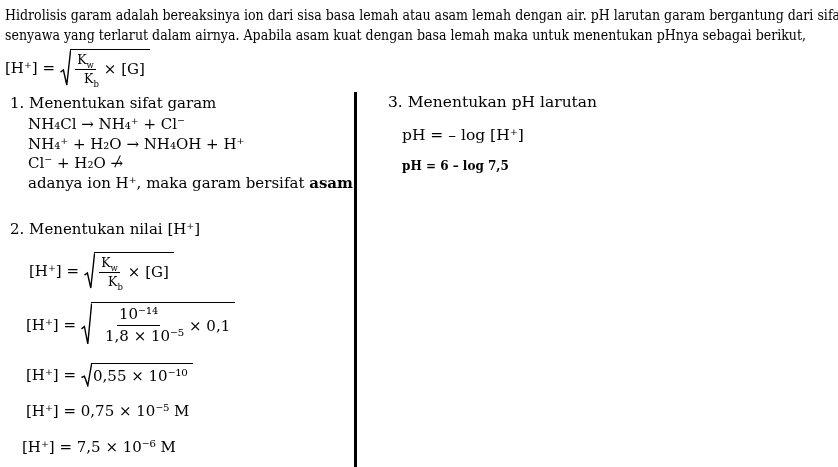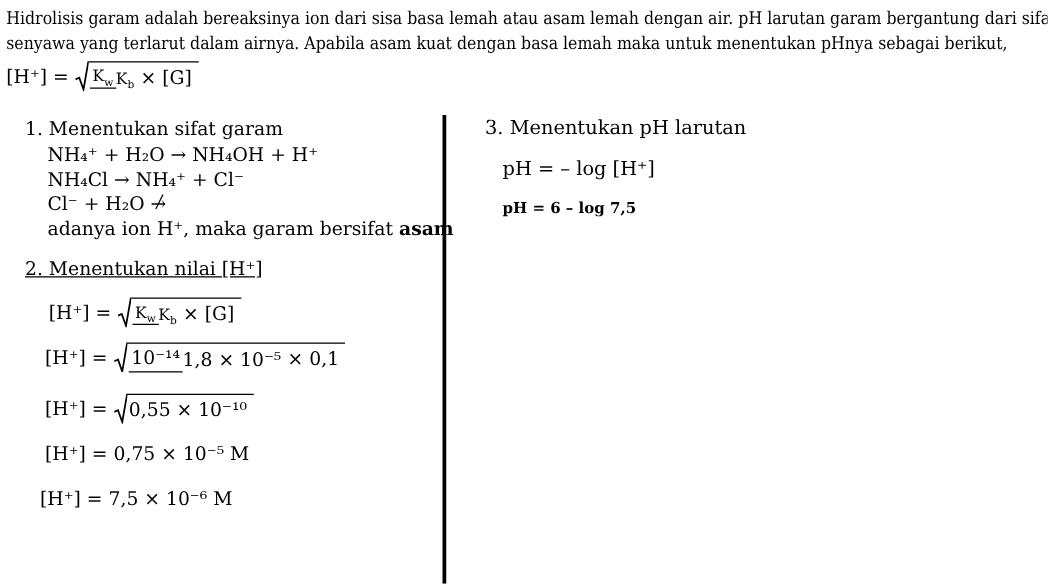--- a/index.html
+++ b/index.html
@@ -23,41 +23,41 @@
   .f-lhs { margin-right: 5px; white-space: pre; }
 
   .sqrt { display: inline-flex; align-items: stretch; }
   .sqrt svg.radical { width: 11px; align-self: stretch; height: auto; margin-right: -1px; flex: 0 0 11px; }
   .radicand {
     border-top: 1.5px solid #000;
     padding: 2px 5px 1px 2px;
     display: inline-flex; align-items: center; gap: 5px;
   }
 
-  .frac { display: inline-flex; flex-direction: row; align-items: center; line-height: 1.25; }
+  .frac { display: inline-flex; flex-direction: column; align-items: center; line-height: 1.25; }
   .frac .num { border-bottom: 1px solid #000; padding: 0 2px 1px 2px; text-align: center; }
-  .frac .den { padding-top: 1px; text-align: center; }
+  .frac .den { padding-top: 1px; text-align: center; margin-left: 12px; }
   .frac-k { font-size: 12.5px; }
   .frac-k sub { font-size: 8.5px; line-height: 0; }
   .frac-nums { font-size: 15px; }
 
   
   .intro-formula { position: absolute; left: 5px; top: 49px; }
 
   
-  .col-left  { position: absolute; left: 20px;  top: 94px; width: 345px; font-size: 15px; }
+  .col-left  { position: absolute; left: 10px;  top: 94px; width: 345px; font-size: 15px; }
   .col-right { position: absolute; left: 388px; top: 93px; width: 440px; font-size: 15.5px; }
   .divider   { position: absolute; left: 354px; top: 92px; width: 2.5px; height: 375px; background: #000; }
 
   .sec-heading { line-height: 19px; margin: 0 0 2px 0; }
   .eq { margin-left: 18px; line-height: 19.5px; white-space: pre; }
   .conclusion { margin-left: 18px; line-height: 19.5px; }
   .conclusion b { font-weight: bold; }
 
-  .sec2-heading { margin-top: 13px; text-decoration: underline; }
+  .sec2-heading { margin-top: 27px; }
   .given { margin-left: 16px; margin-top: 1px; white-space: pre; }
 
   .f-a { margin: 13px 0 0 19px; }
   .f-b { margin: 12px 0 0 16px; }
   .f-c { margin: 16px 0 0 16px; }
   .res { margin: 14px 0 0 16px; line-height: 21px; }
   .res2 { margin-left: 12px; margin-top: 15px; }
 
   
   .arrow-noreact { position: relative; display: inline-block; }
@@ -94,22 +94,22 @@
       <span>× [G]</span>
     </span>
   </span>
 </div>
 
 <div class="divider"></div>
 
 <div class="col-left">
 
   <div class="sec-heading">1. Menentukan sifat garam</div>
+  <div class="eq">NH₄Cl → NH₄⁺ + Cl⁻</div>
   <div class="eq">NH₄⁺ + H₂O → NH₄OH + H⁺</div>
-  <div class="eq">NH₄Cl → NH₄⁺ + Cl⁻</div>
   <div class="eq"><span>Cl⁻ + H₂O </span><span class="arrow-noreact"><span>→</span></span></div>
   <div class="conclusion"><span>adanya ion H⁺, maka garam bersifat </span><b>asam</b></div>
 
   <div class="sec-heading sec2-heading">2. Menentukan nilai [H⁺]</div>
 
   <div class="formula-line f-a">
     <span class="f-lhs">[H⁺] =</span>
     <span class="sqrt">
       <svg class="radical" viewBox="0 0 11 24" preserveAspectRatio="none" aria-hidden="true">
         <path d="M0.5 14.5 L3.4 13.2 L6.8 22.6 L10.6 0.8" fill="none" stroke="#000" stroke-width="1.4" vector-effect="non-scaling-stroke"></path>

